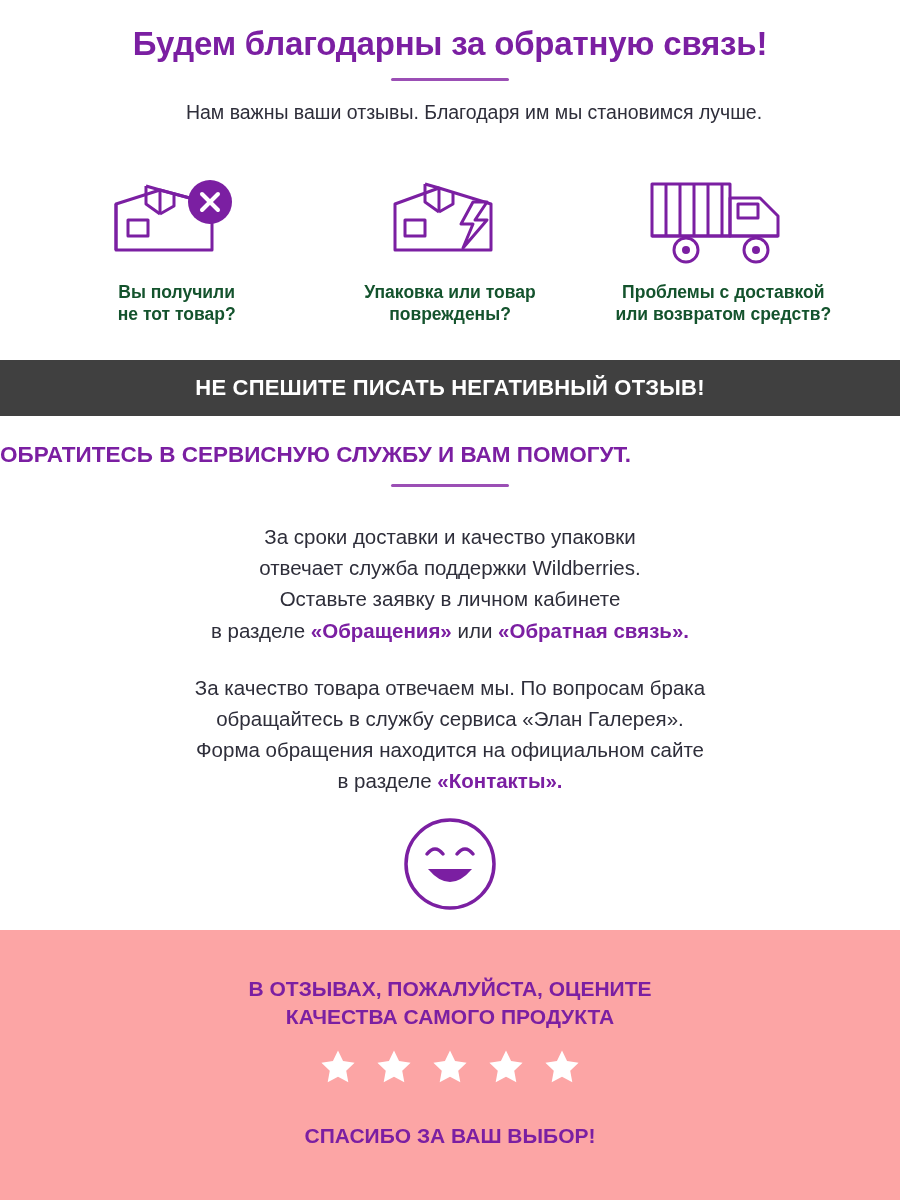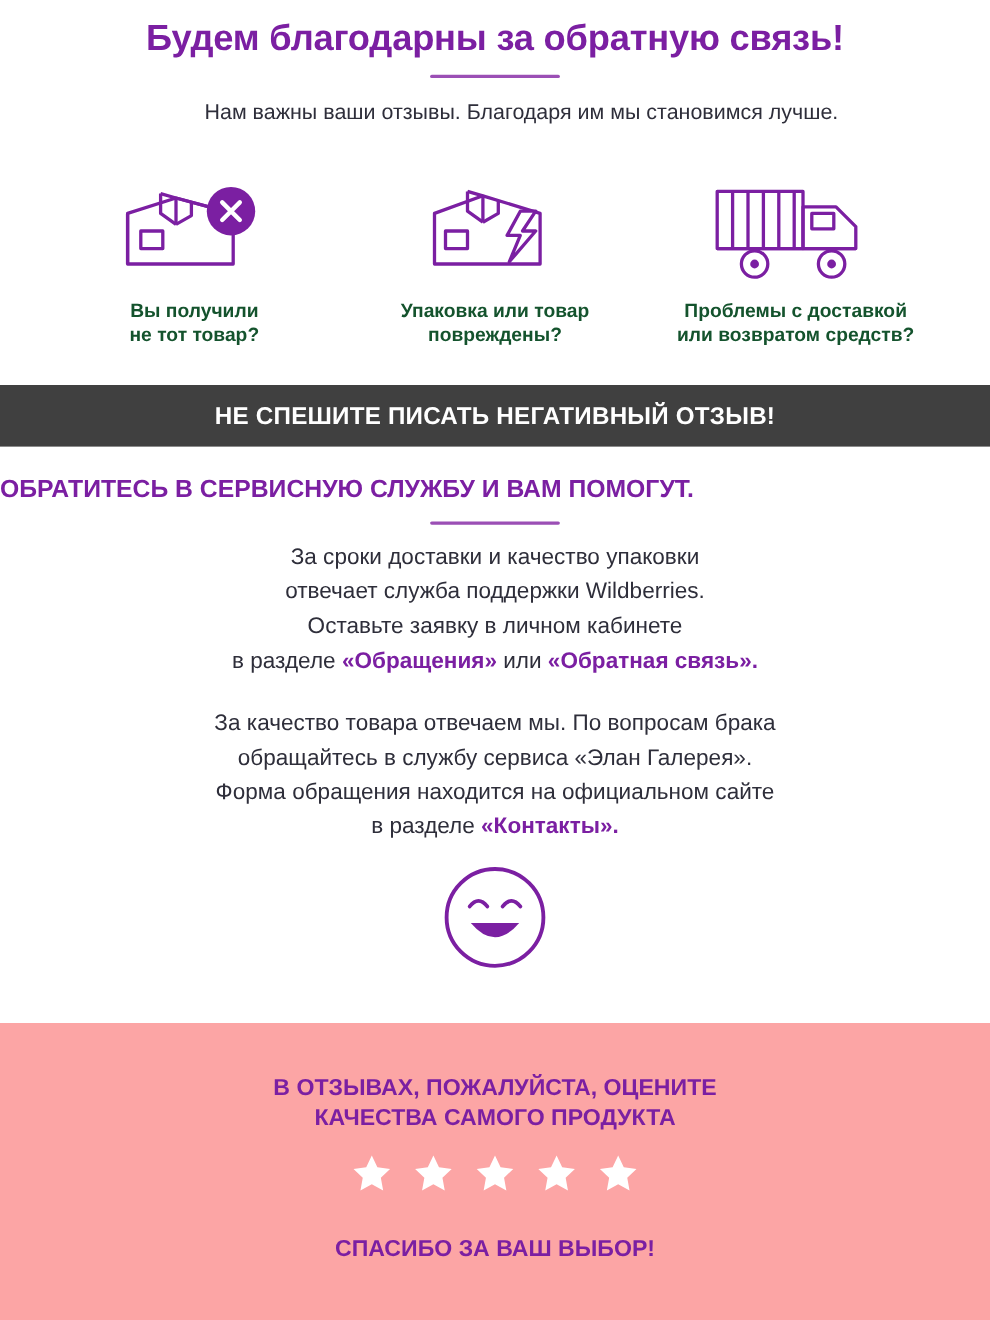--- a/index.html
+++ b/index.html
@@ -21,21 +21,21 @@
     box-sizing: border-box;
   }
 
   
   .header-title {
     text-align: center;
     font-size: 33px;
     font-weight: bold;
     color: #7b1fa2;
     letter-spacing: -0.2px;
-    padding-top: 16px;
+    padding-top: 26px;
     line-height: 1.1;
   }
   .rule {
     width: 118px;
     height: 3px;
     background: #9b4fb5;
     margin: 16px auto 0 auto;
     border-radius: 2px;
   }
   .subtitle {
@@ -95,21 +95,21 @@
   .service-headline {
     margin-top: 26px;
     text-align: left;
     font-size: 22.5px;
     font-weight: bold;
     color: #7b1fa2;
   }
 
   
   .body-block {
-    margin-top: 14px;
+    margin-top: 34px;
     text-align: center;
     font-size: 20.5px;
     color: #2e2e3a;
     line-height: 1.52;
   }
   .body-block.second {
     margin-top: 26px;
   }
   .accent {
     color: #7b1fa2;

